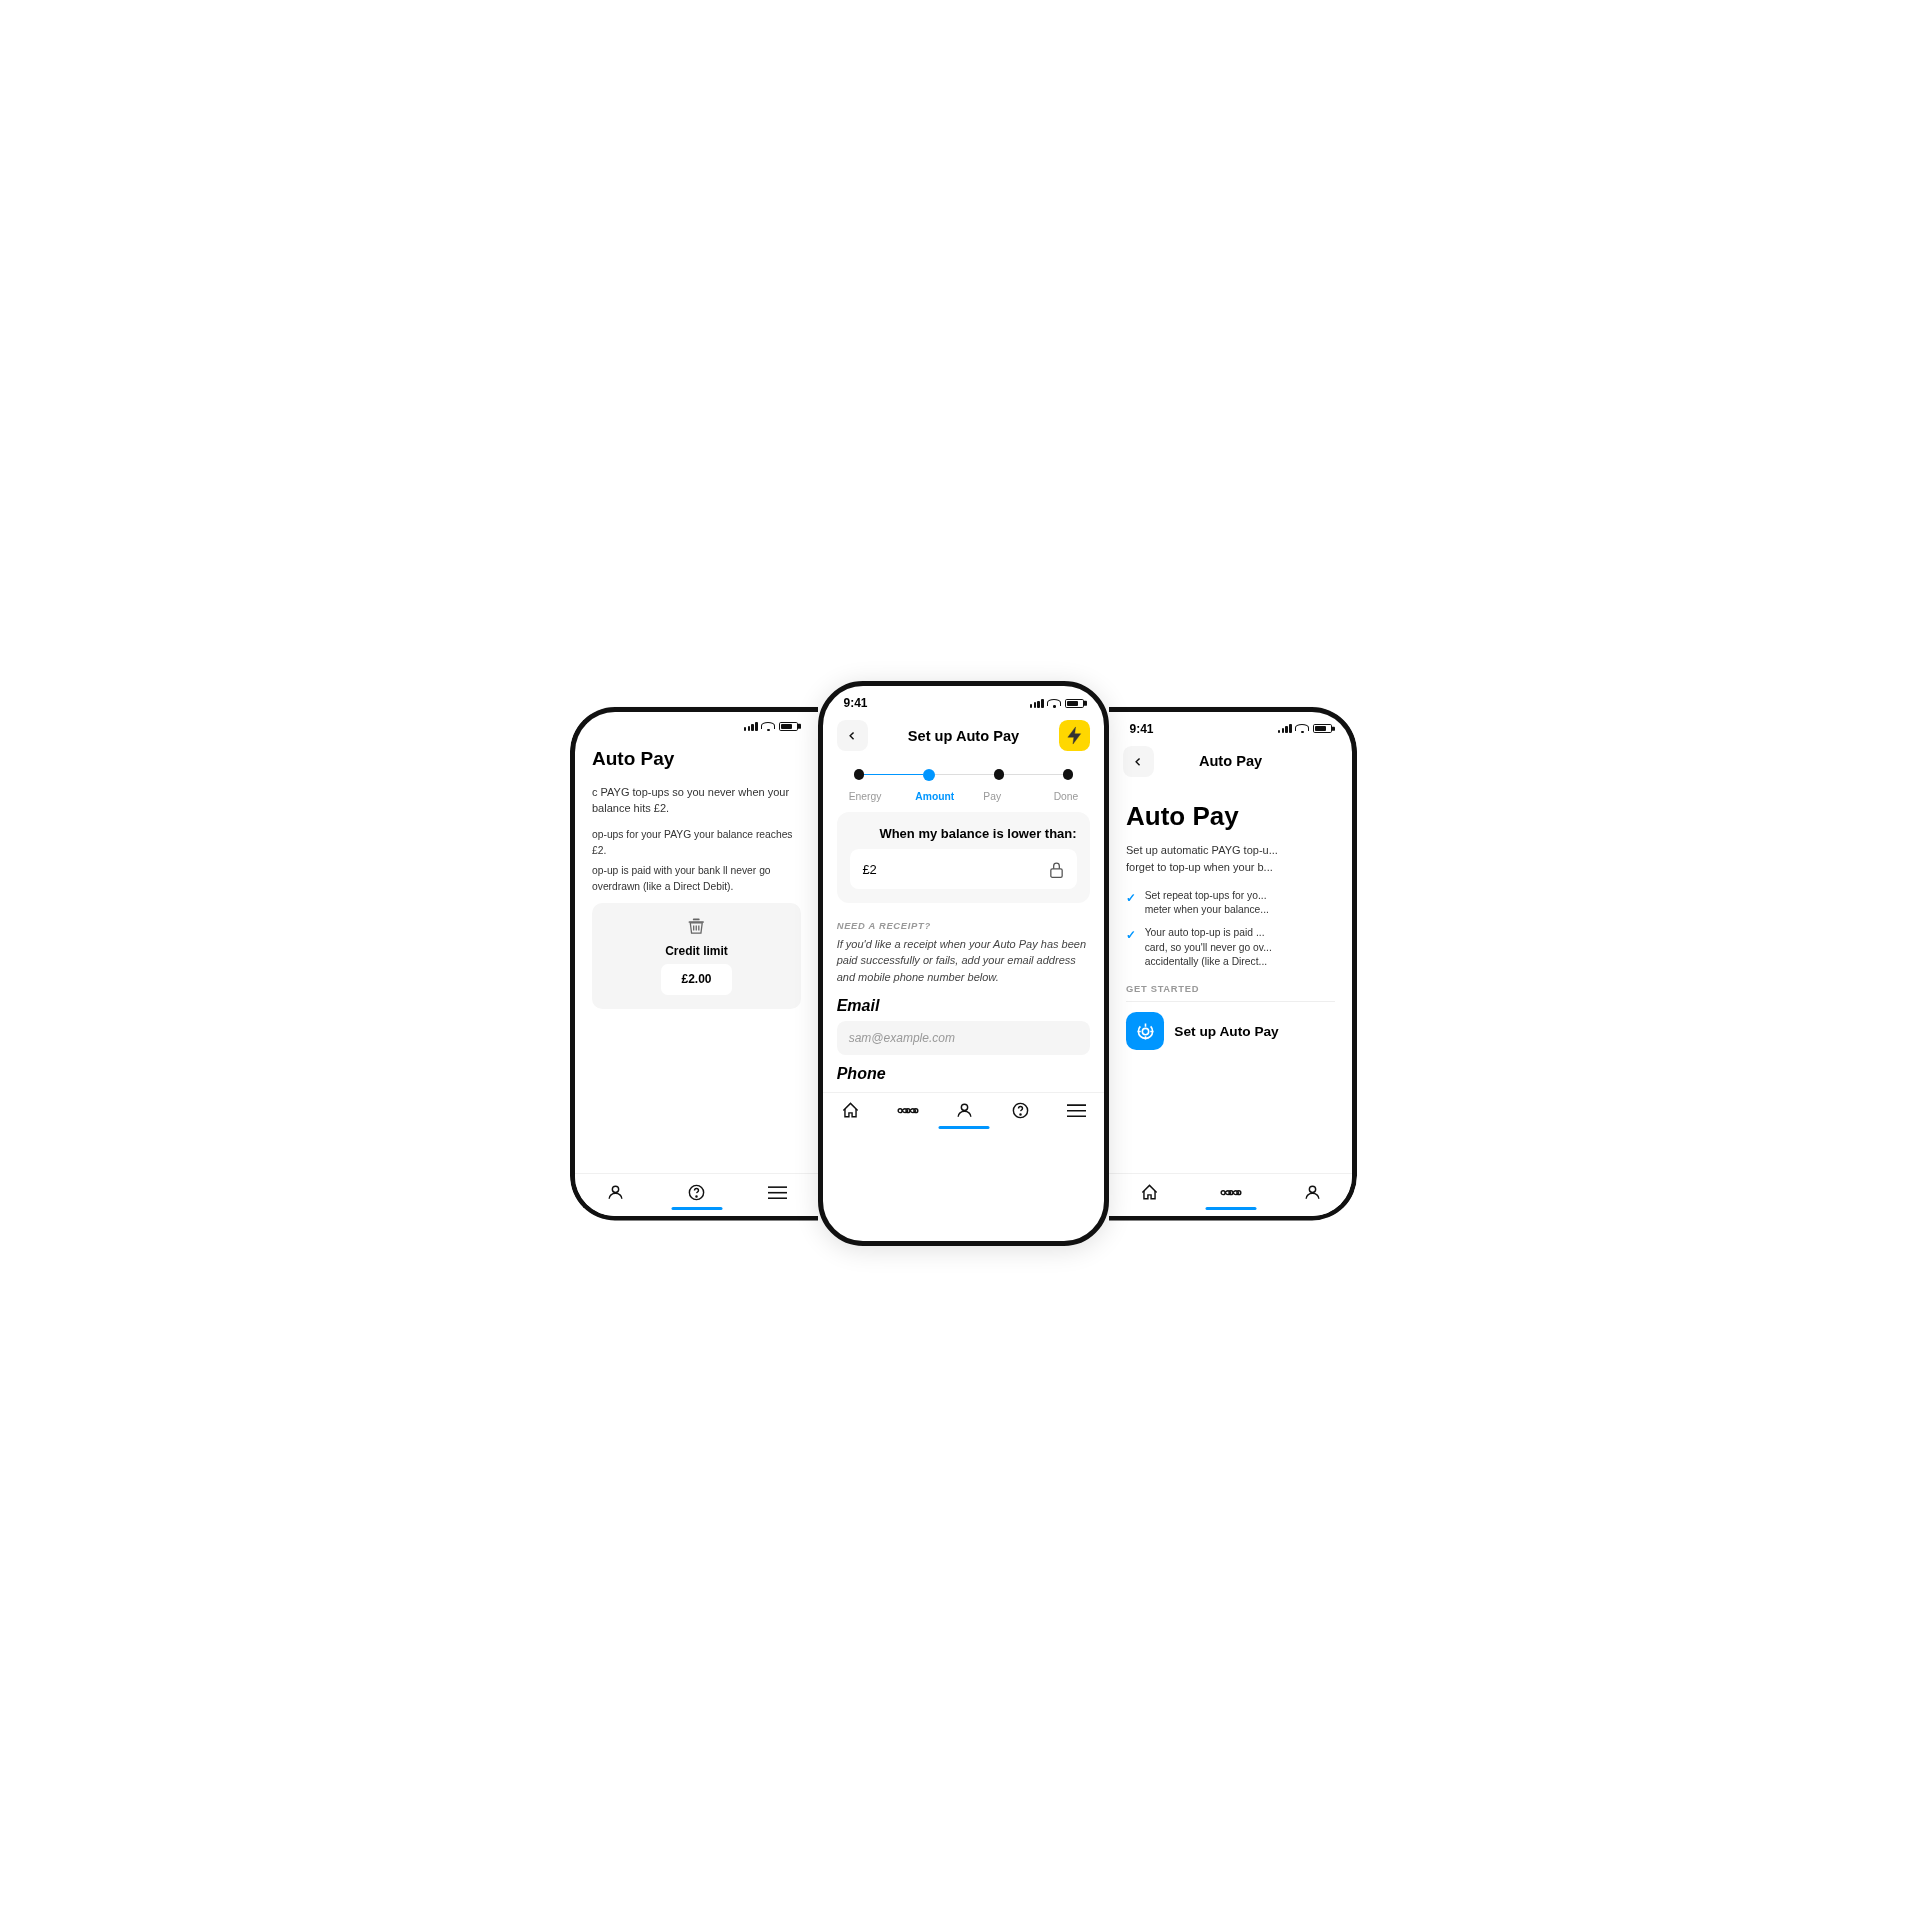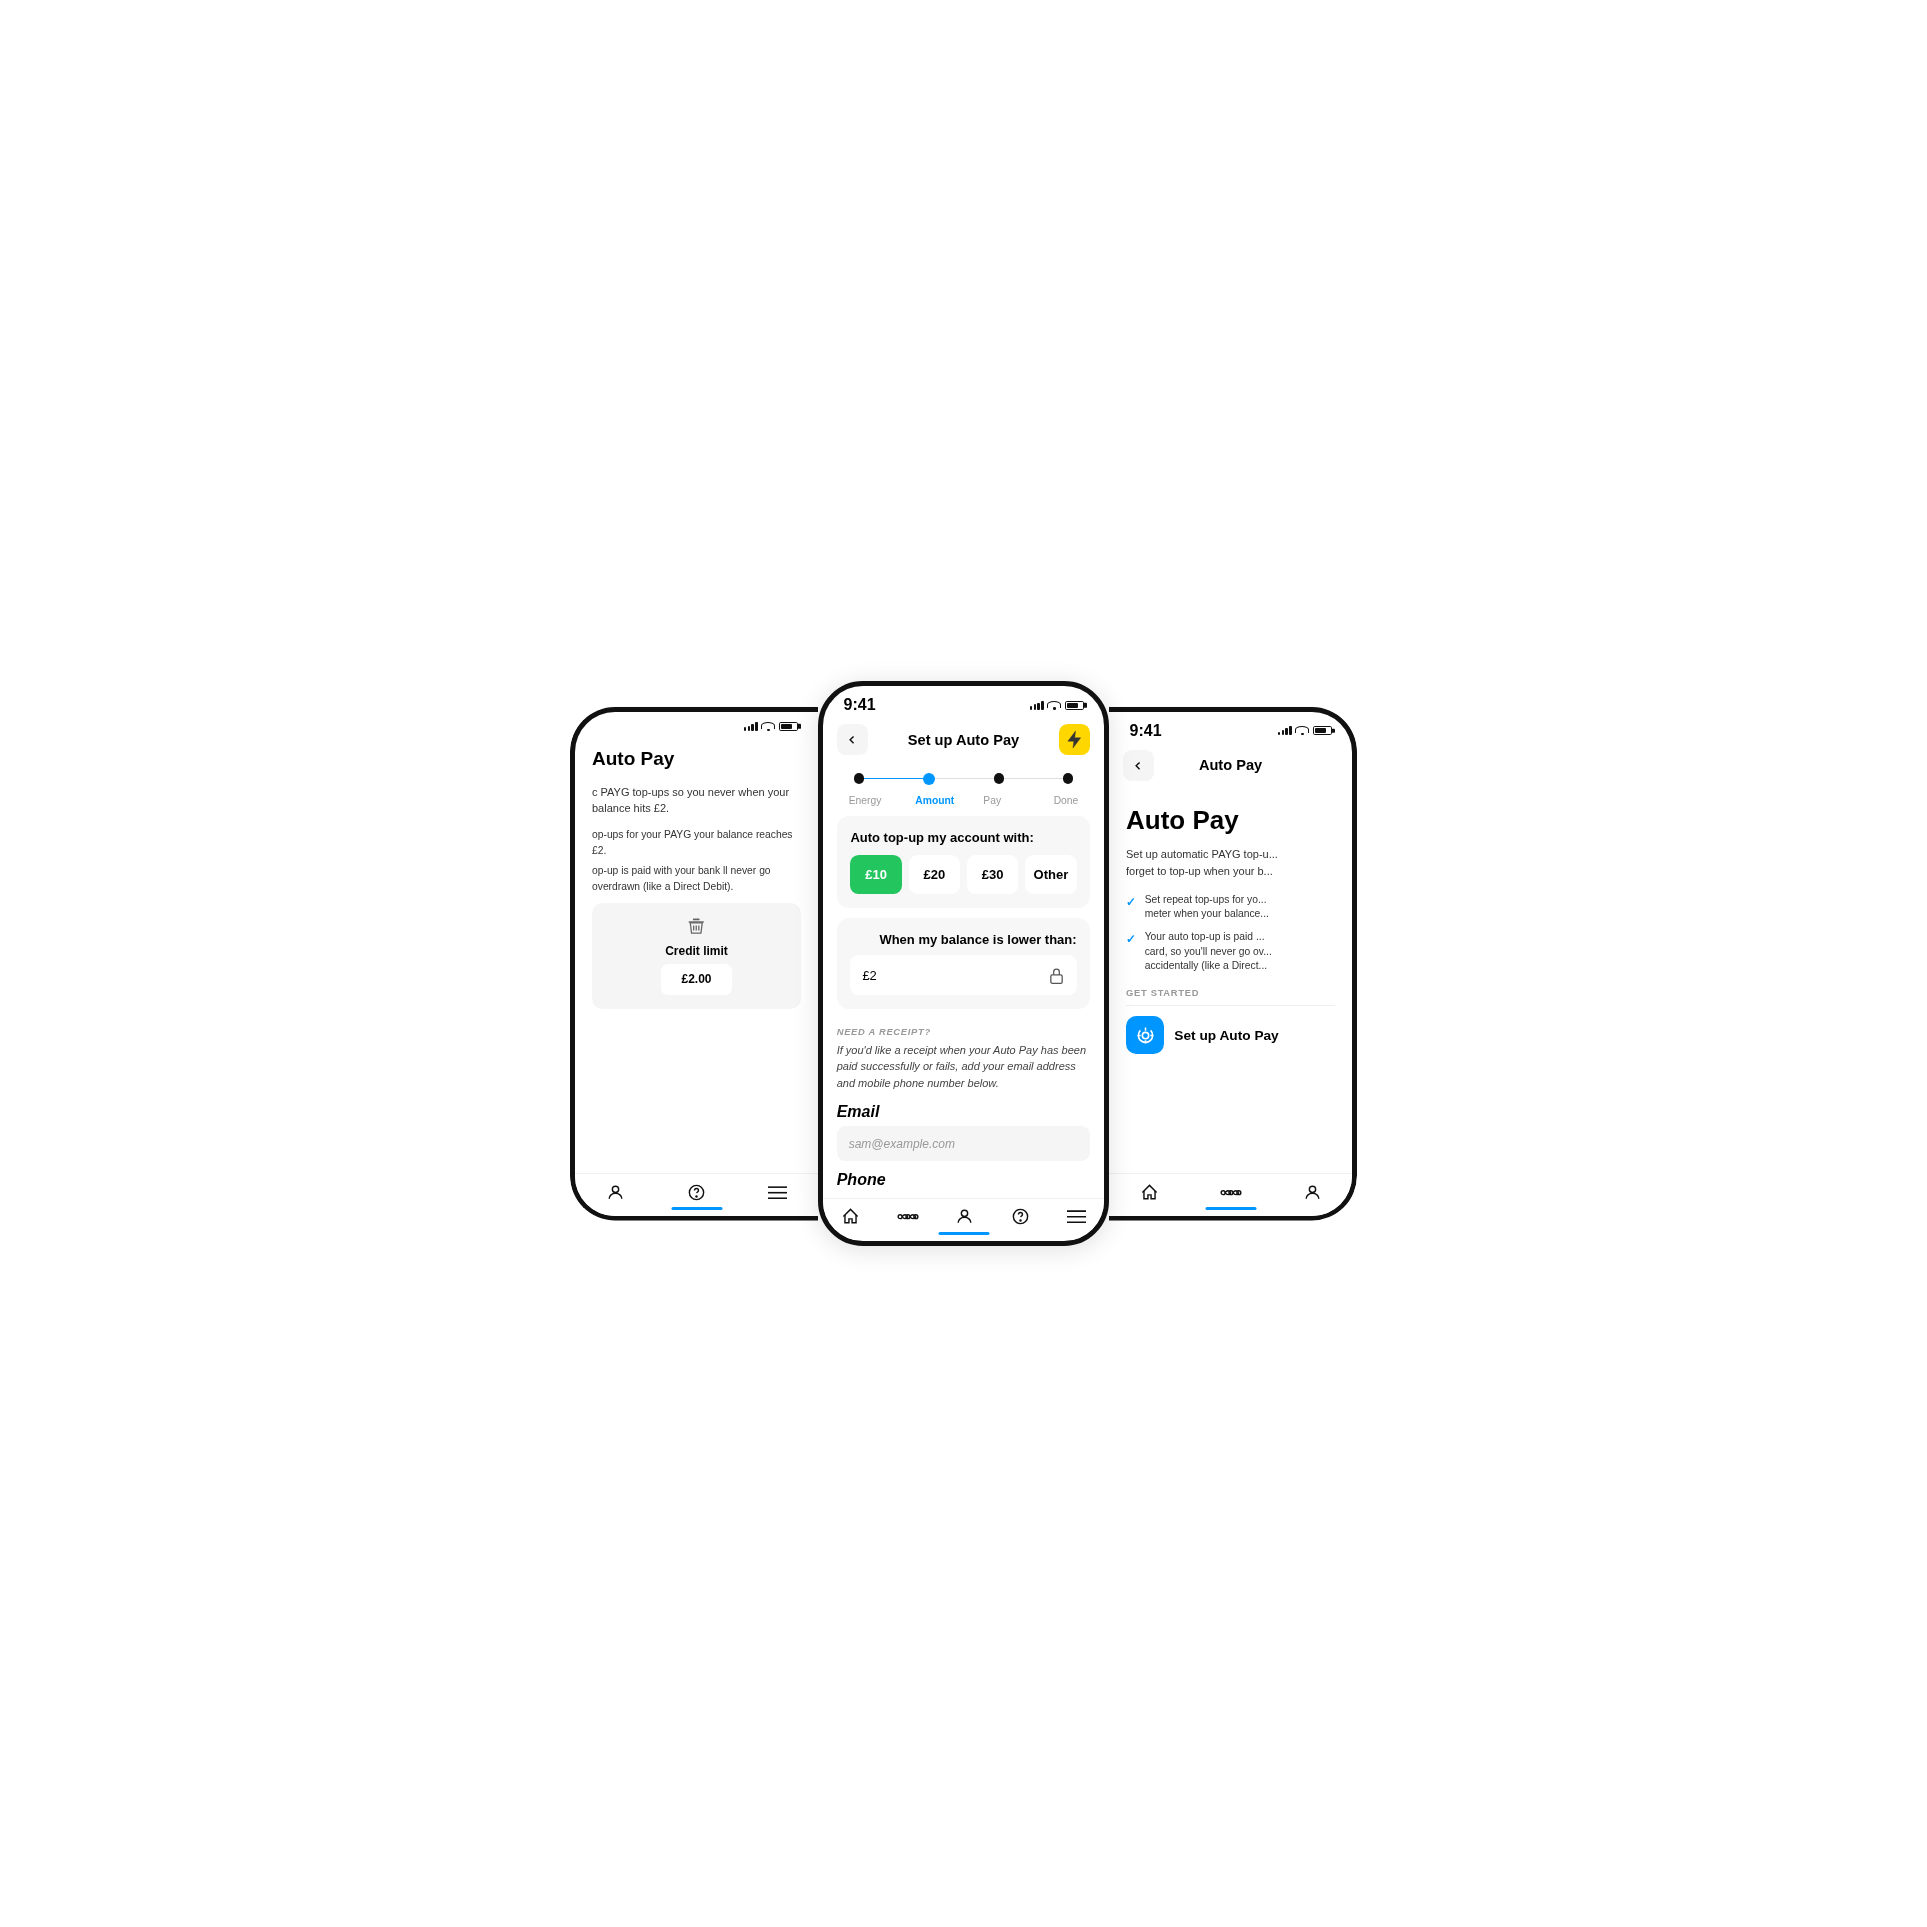--- a/index.html
+++ b/index.html
@@ -58,21 +58,21 @@
     
     .status-bar {
       display: flex;
       justify-content: space-between;
       align-items: center;
       padding: 10.3px 20.5px 3.4px;
       font-size: 11px;
       font-weight: 600;
     }
 
-    .status-bar .time { font-weight: 700; font-size: 16px; }
+    .status-bar .time { font-weight: 700; font-size: 12px; }
     .status-icons { display: flex; align-items: center; gap: 4.3px; }
 
     
     .signal-bars { display: flex; align-items: flex-end; gap: 1.3px; }
     .signal-bars span {
       background: #111;
       border-radius: 0.9px;
       width: 2.6px;
     }
     .signal-bars span:nth-child(1) { height: 3.4px; }
@@ -627,29 +627,20 @@
         <div class="step-dot"></div>
       </div>
       <div class="steps-labels">
         <span class="step-label">Energy</span>
         <span class="step-label active">Amount</span>
         <span class="step-label">Pay</span>
         <span class="step-label">Done</span>
       </div>
     </div>
 
-    <div class="card">
-      <div class="card-title">Auto top-up my account with:</div>
-      <div class="amount-options">
-        <button class="amount-btn selected">£10</button>
-        <button class="amount-btn">£20</button>
-        <button class="amount-btn">£30</button>
-        <button class="amount-btn">Other</button>
-      </div>
-    </div>
 
     <div class="balance-card">
       <div class="balance-title">When my balance is lower than:</div>
       <div class="balance-input-row">
         <span class="balance-value">£2</span>
         <div>
           <svg width="17" height="19" viewBox="0 0 24 26" fill="none" stroke="#555" stroke-width="1.8">
             <rect x="4" y="12" width="16" height="12" rx="2"></rect>
             <path d="M8 12V8a4 4 0 0 1 8 0v4"></path>
           </svg>

